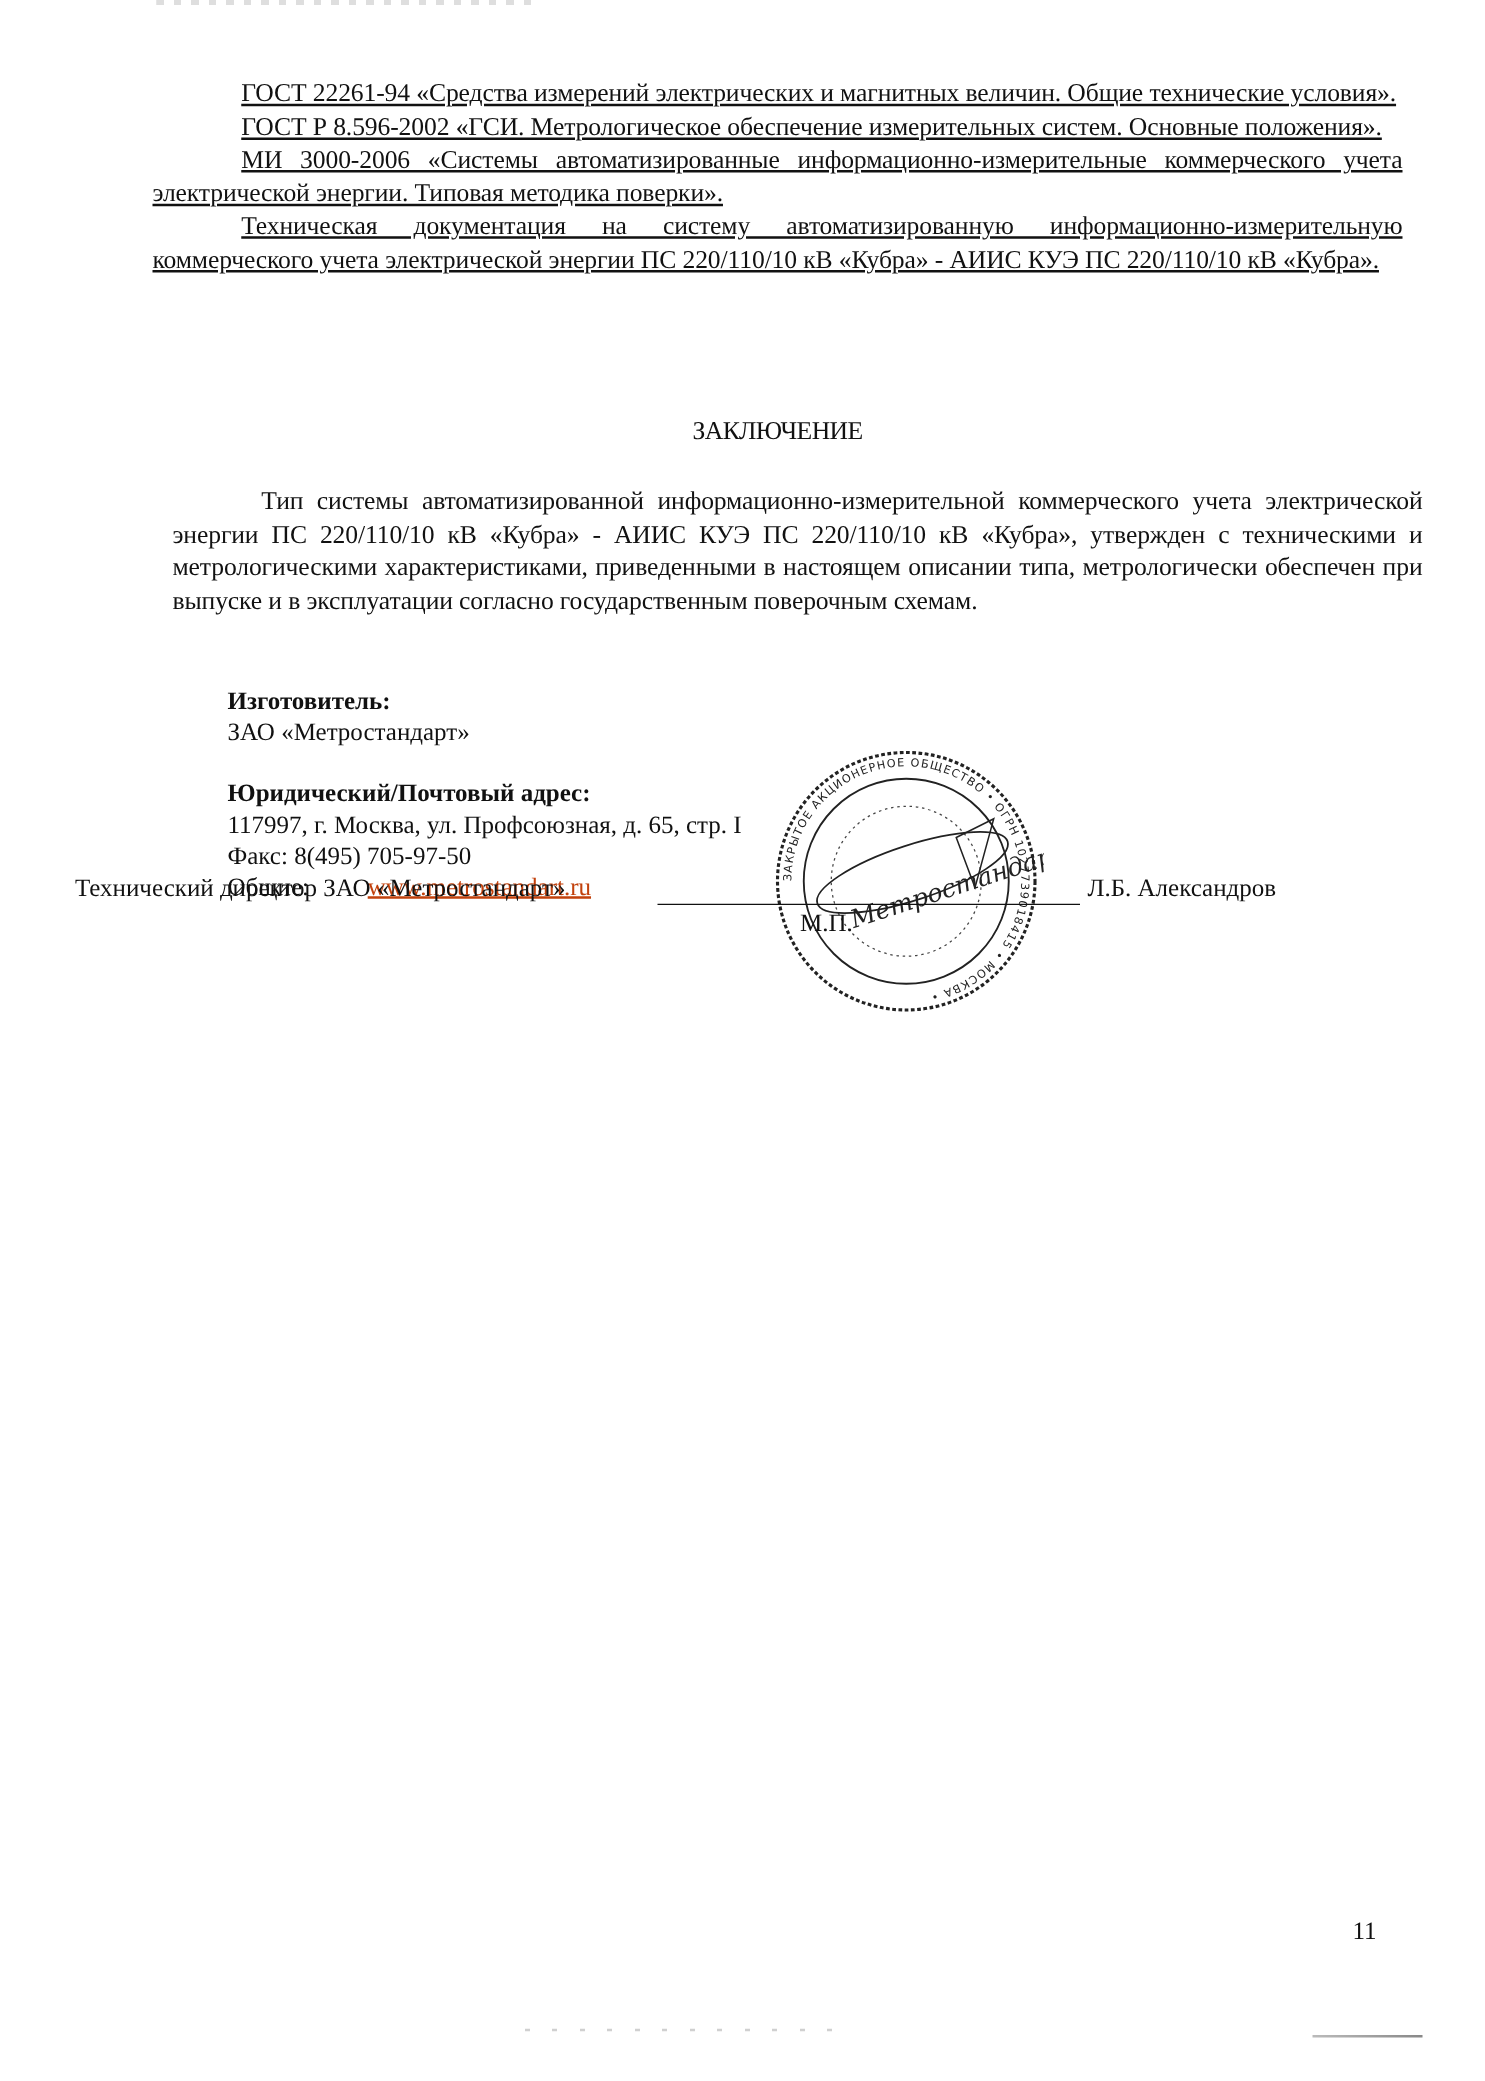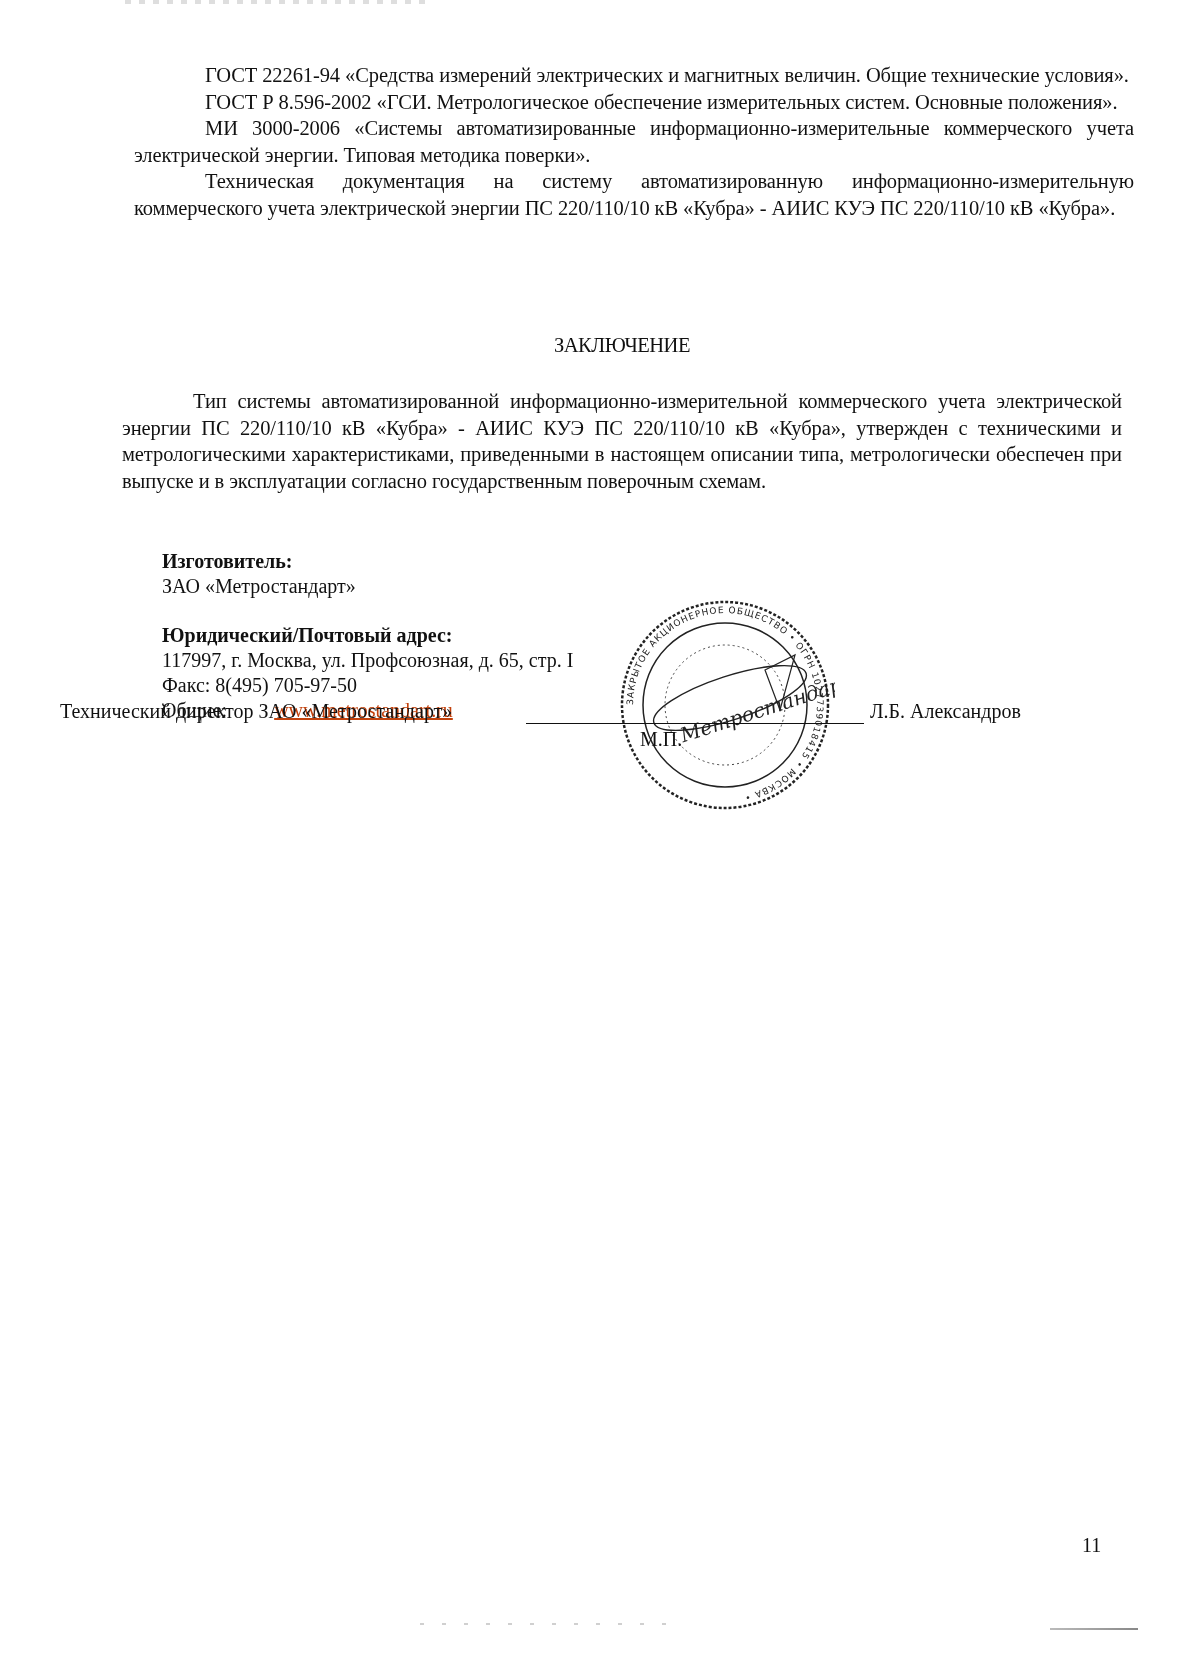--- a/index.html
+++ b/index.html
@@ -11,28 +11,28 @@
   .scan-noise-top {
     position: absolute; left: 125px; top: 0; width: 300px; height: 4px;
     background: repeating-linear-gradient(90deg, #c8c8c8 0 6px, transparent 6px 14px);
     opacity: 0.6;
   }
   .page { position: absolute; left: 122px; top: 62px; width: 1000px; }
   .para {
     font-size: 20.5px; line-height: 26.6px; text-align: justify; margin: 0;
     text-indent: 71px; letter-spacing: -0.1px;
   }
-  .refs { position: absolute; left: 12px; top: 0; width: 1000px; }
+  .refs { position: absolute; left: 0; top: 0; width: 1000px; text-decoration: underline; }
   .conclusion-title {
     position: absolute; left: 0; top: 272px; width: 1000px;
     text-align: center; font-size: 20.5px; letter-spacing: -0.5px;
   }
-  .conclusion-text { position: absolute; left: 0; top: 326px; width: 1000px; }
+  .conclusion-text { position: absolute; left: 16px; top: 326px; width: 1000px; }
   .info {
-    position: absolute; left: 40px; top: 487px; width: 600px;
+    position: absolute; left: 60px; top: 487px; width: 600px;
     font-size: 20px; line-height: 25px;
   }
   .info .label { font-weight: bold; }
   .info .gap { height: 24px; }
   .info a { color: #c2410c; text-decoration: underline; margin-left: 42px; }
   .sign-row {
     position: absolute; left: 60px; top: 700px; width: 1000px; height: 30px;
     font-size: 20px;
     text-align: center;
   }

